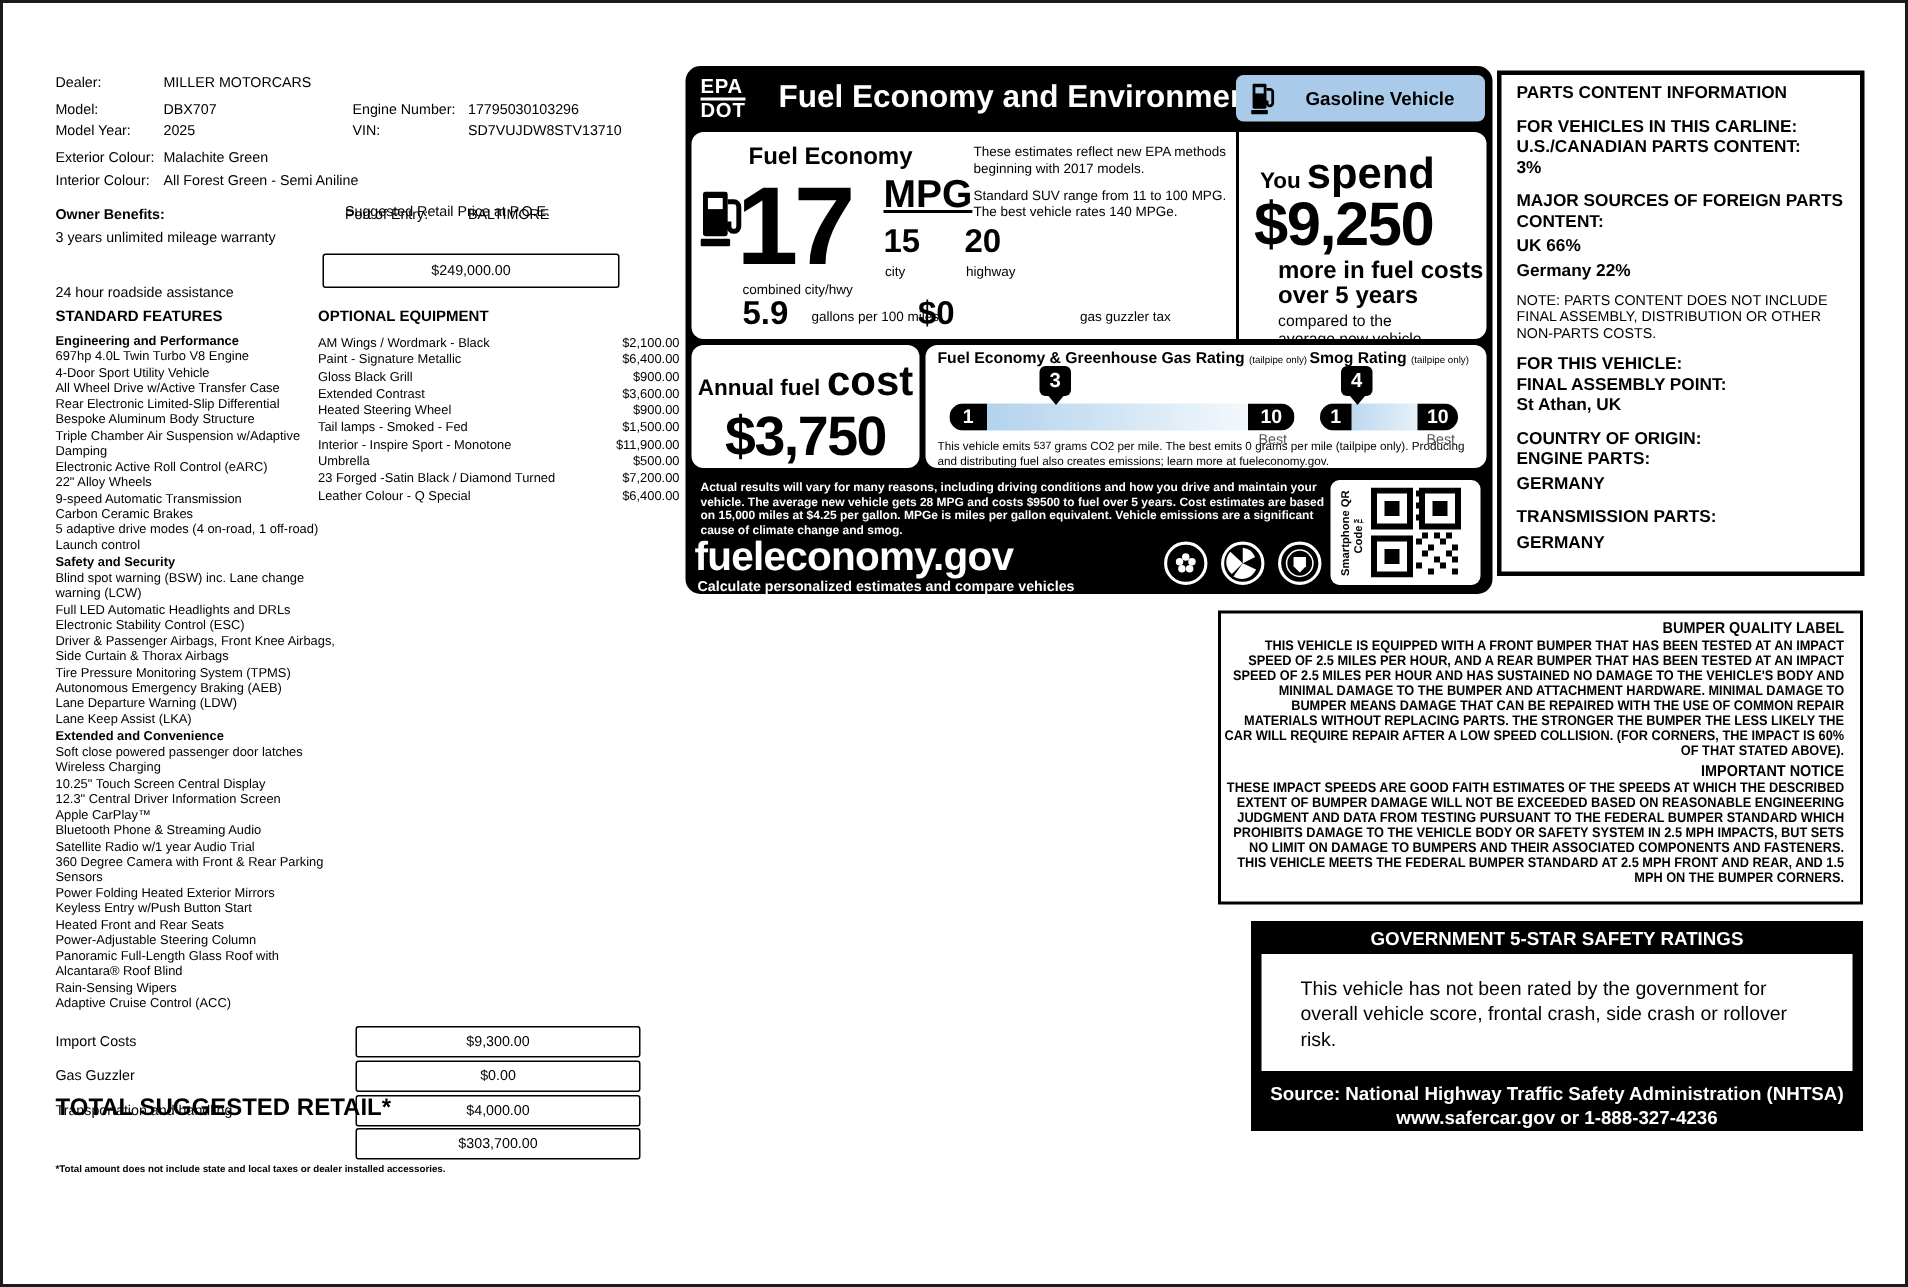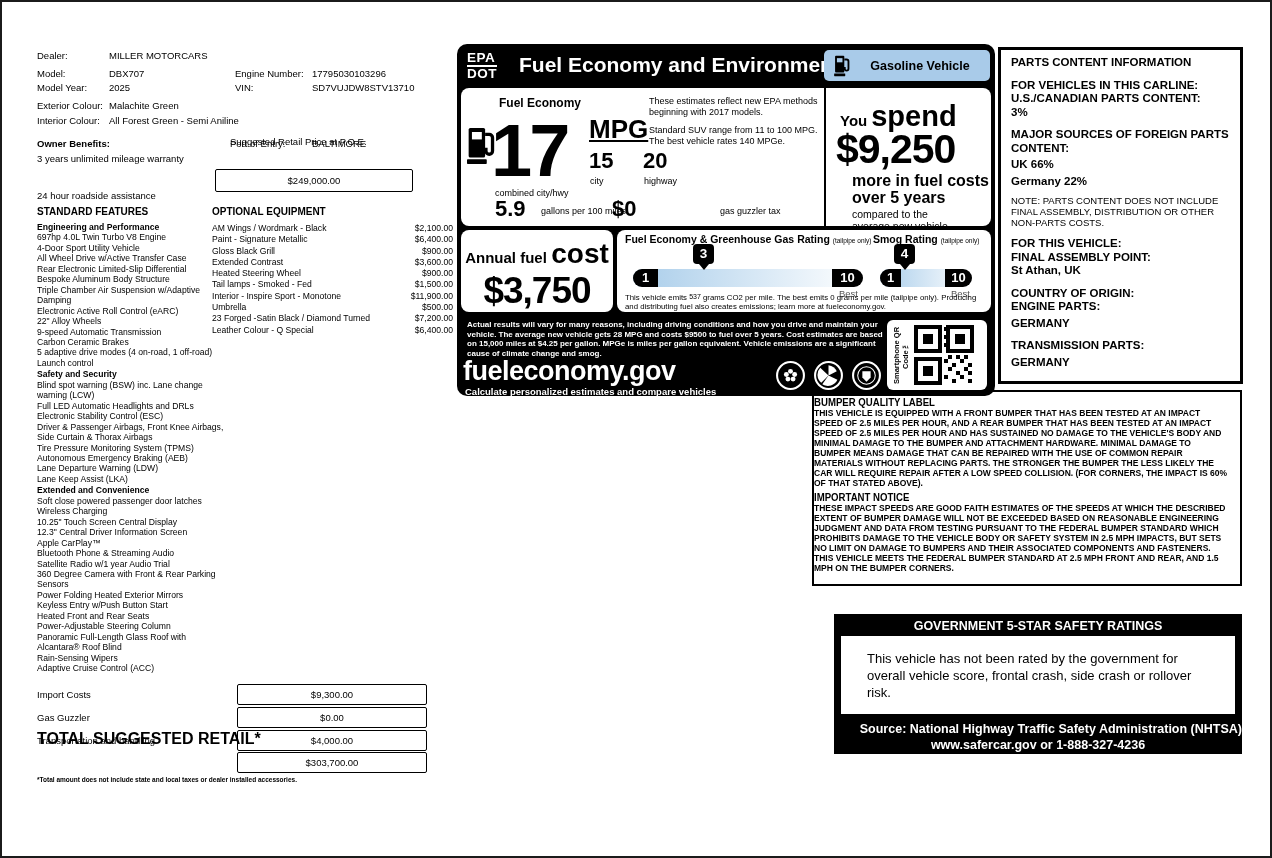--- a/index.html
+++ b/index.html
@@ -19,21 +19,21 @@
 
   
   .epa{position:absolute;left:455px;top:42px;width:538px;height:352px;background:#000;border-radius:10px;}
   .epa-logo{position:absolute;left:10px;top:7px;color:#fff;font-weight:bold;font-size:13.5px;line-height:13px;letter-spacing:.5px;}
   .epa-logo .top{border-bottom:2.5px solid #fff;padding-bottom:1px;}
   .epa-title{position:absolute;left:62px;top:9px;color:#fff;font-weight:bold;font-size:21px;}
   .fuel-badge{position:absolute;right:5px;top:6px;width:166px;height:31px;background:#a9cbe9;border-radius:5px;
               display:flex;align-items:center;}
   .fuel-badge .txt{flex:1;text-align:center;font-weight:bold;font-size:12.5px;}
   .row1{position:absolute;left:4px;top:44px;width:530px;height:138px;background:#fff;border-radius:8px;}
-  .fe-title{position:absolute;left:38px;top:8px;font-size:12px;font-weight:bold;}
+  .fe-title{position:absolute;left:38px;top:8px;font-size:16px;font-weight:bold;}
   .big-mpg{position:absolute;left:30px;top:26px;font-size:74px;font-weight:bold;letter-spacing:-3px;line-height:1;}
   .mpg-unit{position:absolute;left:128px;top:26px;font-size:26px;font-weight:bold;text-decoration:underline;}
   .num22{font-size:22px;font-weight:bold;position:absolute;}
   .small-lab{font-size:9px;position:absolute;}
   .est-note{position:absolute;left:188px;top:8px;width:170px;font-size:9px;line-height:10.5px;}
   .you-spend{position:absolute;left:363px;top:0;width:167px;height:138px;border-left:2.5px solid #000;}
   .ys-line1{position:absolute;left:14px;top:12px;}
   .ys-you{font-size:15px;font-weight:bold;}
   .ys-spend{font-size:29px;font-weight:bold;margin-left:4px;}
   .ys-amount{position:absolute;left:10px;top:38px;font-size:41px;font-weight:bold;letter-spacing:-1px;}
@@ -71,33 +71,33 @@
   .qr-svg{margin-left:4px;}
 
   
   .parts{position:absolute;left:996px;top:45px;width:245px;height:337px;border:3px solid #000;
          box-sizing:border-box;padding:6px 10px;}
   .parts .h{font-size:11.5px;font-weight:bold;line-height:13.5px;}
   .parts .mt{margin-top:9px;}
   .parts .note{font-size:9.5px;line-height:11px;margin-top:7px;}
 
   
-  .bumper{position:absolute;left:810px;top:388px;width:430px;height:196px;border:2.5px solid #000;
-          box-sizing:border-box;padding:4px 0;overflow:hidden;}
+  .bumper{position:absolute;left:810px;top:405px;width:430px;height:196px;border:2.5px solid #000;
+          box-sizing:border-box;padding:4px 0;overflow:hidden;text-align:right;}
   .bumper-inner{width:454px;transform:scaleX(0.915);transform-origin:0 0;}
   .bumper .h{font-size:10.5px;font-weight:bold;line-height:12px;}
   .bumper p{margin:0;font-size:9.3px;font-weight:bold;line-height:10px;}
   .bumper .h2{margin-top:3px;}
 
   
   .safety{position:absolute;left:832px;top:612px;width:408px;height:140px;background:#000;}
   .safety-title{position:absolute;top:5px;width:100%;text-align:center;color:#fff;font-weight:bold;font-size:12.5px;}
   .safety-box{position:absolute;left:7px;top:22px;width:394px;height:78px;background:#fff;
               box-sizing:border-box;padding:14px 20px 0 26px;font-size:13px;line-height:17px;}
-  .src1{position:absolute;top:108px;width:100%;text-align:right;color:#fff;font-weight:bold;font-size:12.5px;}
+  .src1{position:absolute;top:108px;width:100%;text-align:center;color:#fff;font-weight:bold;font-size:12.5px;}
   .src2{position:absolute;top:124px;width:100%;text-align:center;color:#fff;font-weight:bold;font-size:12.5px;}
 </style>
 </head>
 <body>
 
 <div class="page">
 
   <span class="t" style="left:35px;top:48px">Dealer:</span>
   <span class="t" style="left:107px;top:48px">MILLER MOTORCARS</span>
   <span class="t" style="left:35px;top:66px">Model:</span>

